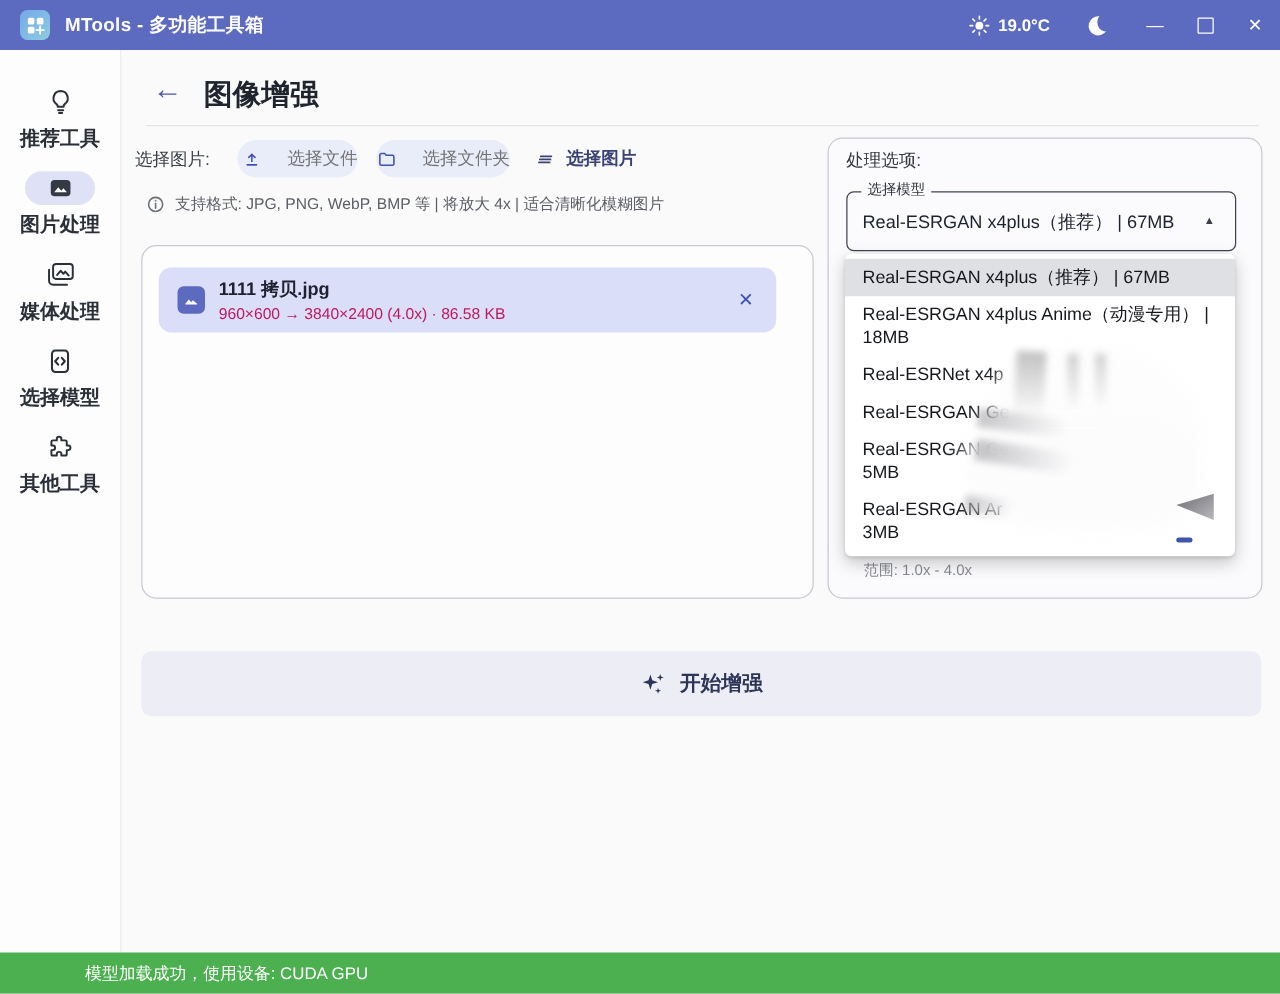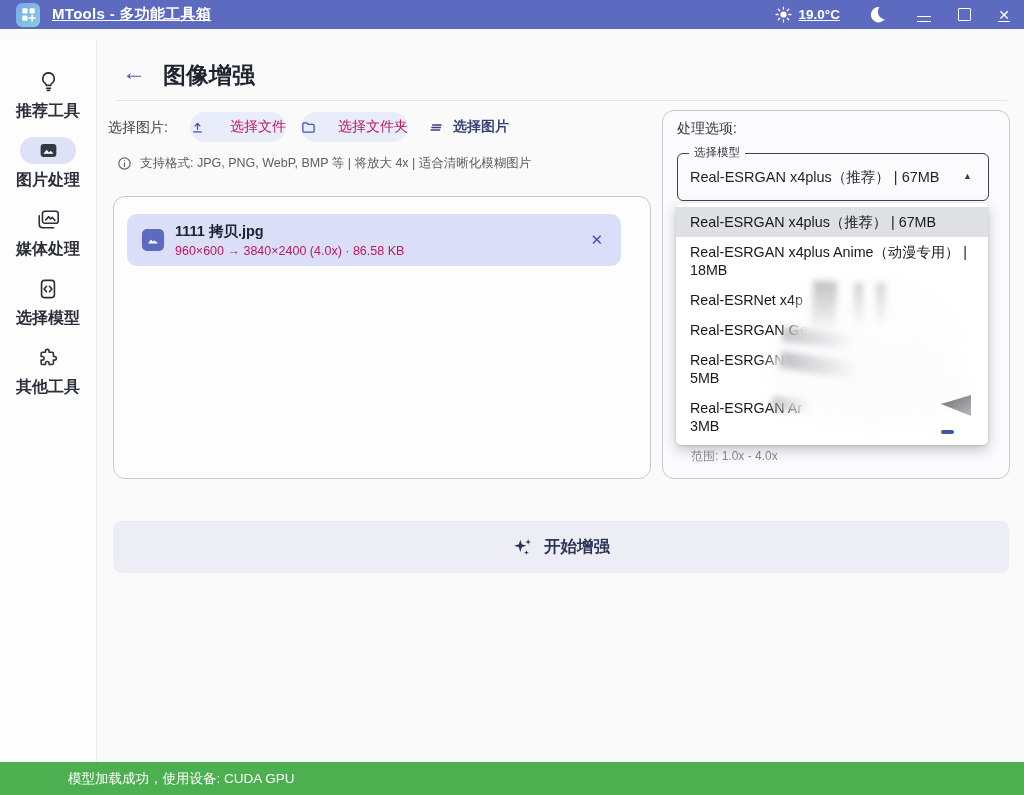--- a/index.html
+++ b/index.html
@@ -2,22 +2,22 @@
 <html><head>
 <meta charset="utf-8">
 <style>
   html,body{margin:0;padding:0;}
   body{
     width:1024px;height:795px;position:relative;overflow:hidden;
     background:#fafafb;font-family:"Liberation Sans","DejaVu Sans",sans-serif;
     -webkit-font-smoothing:antialiased;
   }
   
-  .titlebar{position:absolute;left:0;top:0;width:1024px;height:29px;background:#5c6bc0;
-    display:flex;align-items:center;color:#fff;z-index:20;text-decoration:underline;}
+  .titlebar{position:absolute;left:0;top:0;width:1024px;height:40px;background:#5c6bc0;
+    display:flex;align-items:center;color:#fff;z-index:20;}
   .app-icon{width:24px;height:24px;margin-left:16px;border-radius:6px;
     background:linear-gradient(135deg,#74a9e9,#8cccdf);display:flex;align-items:center;justify-content:center;flex:0 0 auto;}
   .app-title{margin-left:12px;font-size:15px;font-weight:700;letter-spacing:.3px;}
   .titlebar-right{margin-left:auto;display:flex;align-items:center;height:100%;}
   .temp{display:flex;align-items:center;gap:7px;font-size:13.5px;font-weight:600;margin-right:20px;}
   .moon-btn{margin-right:10px;width:34px;height:34px;display:flex;align-items:center;justify-content:center;}
   .win-btn{width:40px;height:100%;display:flex;align-items:center;justify-content:center;font-size:14px;font-weight:400;}
   .max-box{width:11px;height:11px;border:1.5px solid #fff;border-radius:1px;}
   
   .statusbar{position:absolute;left:0;top:762px;width:1024px;height:33px;background:#4caf50;
@@ -31,21 +31,21 @@
   .side-icon-wrap{width:56px;height:27px;display:flex;align-items:center;justify-content:center;border-radius:15px;}
   .side-item.active .side-icon-wrap{background:#dfe2f7;}
   .side-label{margin-top:6px;font-size:16px;color:#2b2f38;font-weight:600;}
   
   .back-btn{position:absolute;left:122px;top:60px;font-size:24px;color:#4c59a8;z-index:5;line-height:1;}
   .page-title{position:absolute;left:163px;top:60px;font-size:23px;font-weight:700;color:#20242e;z-index:5;}
   .hdr-divider{position:absolute;left:117px;top:100px;width:890px;height:1px;background:#e3e3e8;}
   
   .picker-label{position:absolute;left:108px;top:119px;font-size:14px;color:#3a3f47;}
   .pill-btn{position:absolute;top:112px;height:30px;border-radius:15px;background:#e9ecf9;
-    display:flex;align-items:center;justify-content:space-between;gap:21px;color:#be185d;font-size:14px;box-sizing:border-box;}
+    display:flex;align-items:center;justify-content:flex-end;gap:21px;color:#737373;font-size:14px;box-sizing:border-box;}
   .btn-file{left:190px;width:96px;}
   .btn-folder{left:301px;width:107px;}
   .btn-clear{position:absolute;left:428px;top:112px;height:30px;display:flex;align-items:center;gap:8px;
     color:#3b4374;font-size:14px;font-weight:700;}
   .info-row{position:absolute;left:117px;top:155px;display:flex;align-items:center;gap:8px;
     color:#5c6066;font-size:12.5px;}
   
   .file-panel{position:absolute;left:113px;top:196px;width:538px;height:283px;background:#fdfdfe;
     border:1px solid #c7c9d1;border-radius:12px;box-sizing:border-box;}
   .file-item{position:absolute;left:13px;top:17px;width:494px;height:52px;background:#dadef8;

